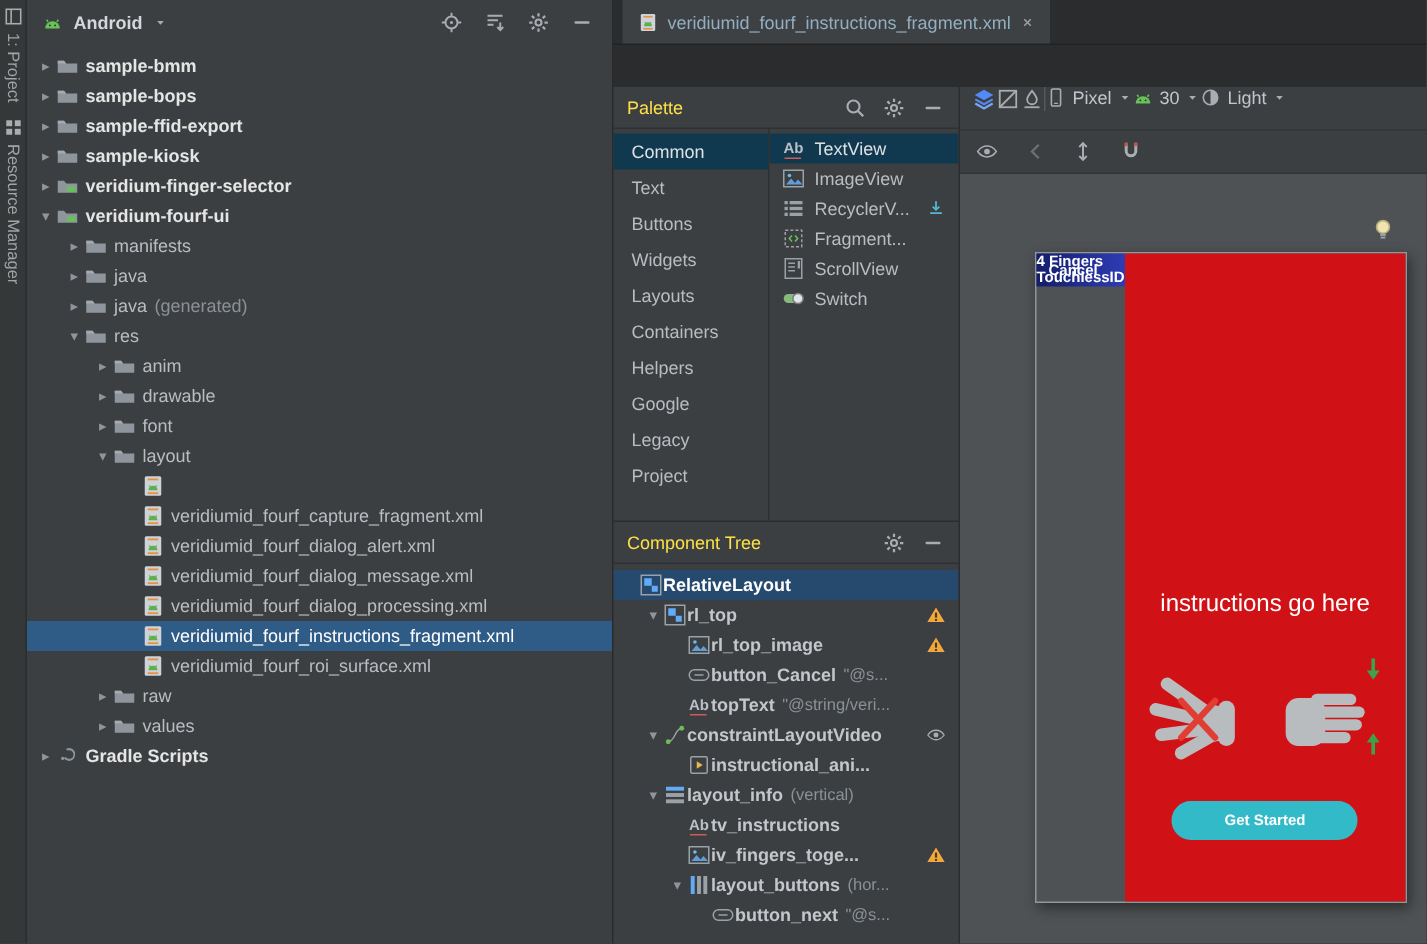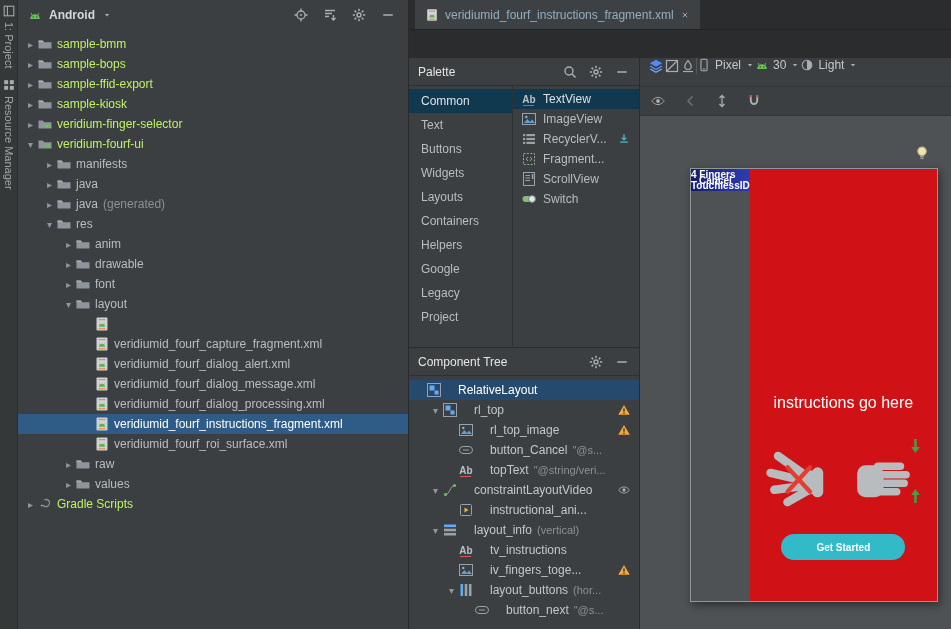--- a/index.html
+++ b/index.html
@@ -25,55 +25,55 @@
 
   
   .projhead{position:absolute;left:18px;top:0;width:390px;height:30px;background:#3c3f41;
     display:flex;align-items:center;gap:7px;padding:0 12px 0 10px;}
   .projhead .ttl{color:#d4d8dc;font-weight:bold;cursor:pointer;}
   .projhead .hic{cursor:pointer;margin-left:6px;}
   .projtree{position:absolute;left:18px;top:30px;width:390px;height:599px;background:#3c3f41;
     padding-top:4px;overflow:hidden;white-space:nowrap;}
   .ptrow{display:flex;align-items:center;height:20px;cursor:pointer;}
   .ptrow .lbl{margin-left:4px;}
-  .ptrow .lbl.b{font-weight:normal;color:#bef264;}
+  .ptrow .lbl.b{font-weight:bold;color:#e5e5e5;}
   .ptrow.sel{background:var(--selection-blue,#2f5b87);}
   .ptrow.sel .lbl{color:#ffffff;}
   .chev{width:13px;flex:0 0 13px;text-align:center;color:#8f959a;font-size:10px;cursor:pointer;}
   .sub{color:#8b9197;margin-left:5px;}
 
   
   .tabbar{position:absolute;left:408px;top:0;width:543px;height:30px;background:#2a2c2e;
     border-bottom:1px solid #202224;border-left:1px solid #282a2c;display:flex;align-items:stretch;}
   .tab{margin-left:6px;display:flex;align-items:center;gap:6px;padding:0 10px;background:#3d4143;cursor:pointer;}
   .tab-lbl{color:#93aec2;}
   .gapstrip{position:absolute;left:408px;top:30px;width:543px;height:28px;background:#2a2c2e;
     border-left:1px solid #282a2c;}
 
   
   .leftcol{position:absolute;left:408px;top:58px;width:232px;height:571px;background:#3c3f41;
     border-left:1px solid #282a2c;border-right:1px solid #2a2c2e;display:flex;flex-direction:column;}
   .palette{height:290px;flex:0 0 290px;display:flex;flex-direction:column;border-bottom:1px solid #2a2d2f;}
   .phead{height:28px;flex:0 0 28px;display:flex;align-items:center;gap:10px;padding:0 9px;
-    border-bottom:1px solid #2e3134;color:#e5e5e5;}
+    border-bottom:1px solid #2e3134;color:#fde047;}
   .phead .hic{cursor:pointer;}
   .pbodyx{flex:1;display:flex;min-height:0;}
   .pcats{width:104px;flex:0 0 104px;border-right:1px solid #2e3134;padding-top:3px;}
   .pcat{height:24px;display:flex;align-items:center;padding-left:12px;cursor:pointer;}
   .pcat.sel{background:var(--palette-selection,#10384e);color:#dde1e4;}
   .pcomps{flex:1;padding-top:3px;overflow:hidden;white-space:nowrap;}
   .pcomp{height:20px;display:flex;align-items:center;gap:6px;padding-left:8px;cursor:pointer;}
   .pcomp.sel{background:var(--palette-selection,#10384e);color:#dde1e4;}
   .dlb{margin-left:auto;margin-right:8px;width:14px;height:14px;display:inline-flex;}
   .dlb svg{width:14px;height:14px;}
 
   .ctree{flex:1;display:flex;flex-direction:column;min-height:0;}
   .ctlist{flex:1;padding-top:4px;overflow:hidden;white-space:nowrap;}
   .ctrow{display:flex;align-items:center;height:20px;cursor:pointer;}
-  .ctrow .lbl{margin-left:16px;color:#c3c7cb;}
+  .ctrow .lbl{margin-left:0;color:#c3c7cb;font-weight:bold;}
   .ctrow.sel{background:var(--component-selection-blue,#26496e);}
   .ctrow.sel .lbl{color:#ffffff;}
   .ctrow .sub{font-size:11px;}
   .badge{margin-left:auto;margin-right:8px;width:14px;height:14px;display:inline-flex;flex:0 0 14px;}
   .badge svg{width:14px;height:14px;}
 
   
   .designcol{position:absolute;left:640px;top:58px;width:311px;height:571px;background:#3c3f41;}
   .dtb1{height:29px;display:flex;align-items:flex-start;padding:0 8px;border-bottom:1px solid #333639;}
   .dtb1 .hic{cursor:pointer;}

